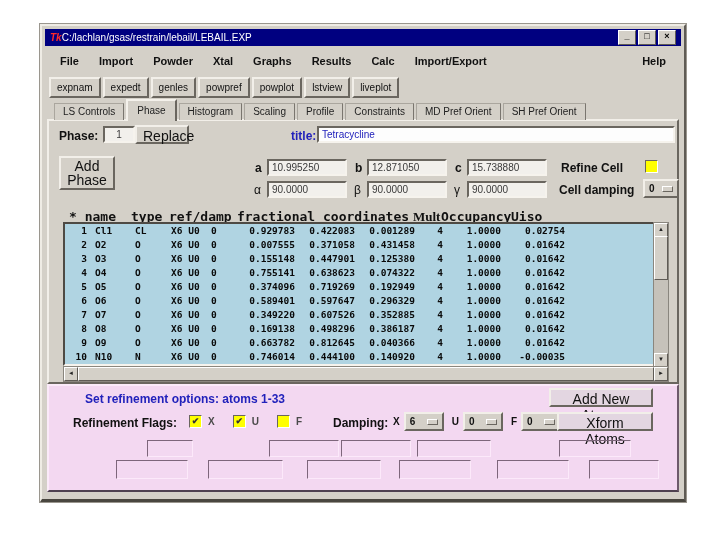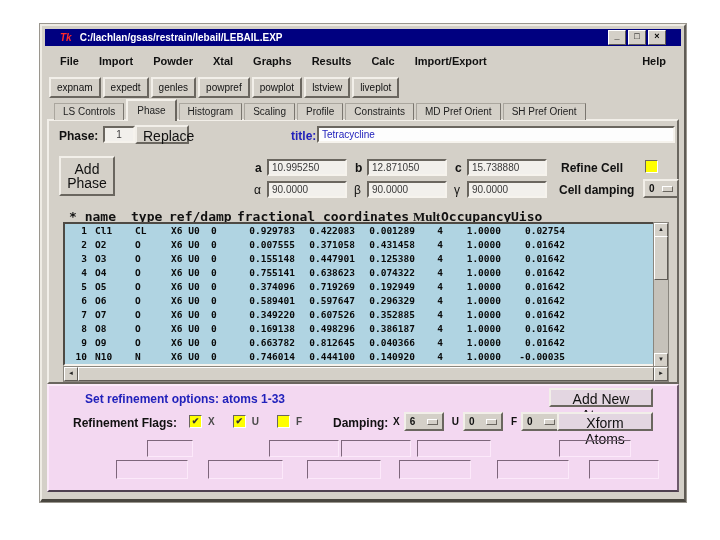--- a/index.html
+++ b/index.html
@@ -4,23 +4,23 @@
 <style>
   html,body{margin:0;padding:0;background:#fff;}
   .page{position:relative;width:720px;height:540px;background:#ffffff;overflow:hidden;
         font-family:"Liberation Sans",sans-serif;-webkit-font-smoothing:none;}
   
   .window{position:absolute;left:40px;top:24px;width:642px;height:473px;background:#d4d0c8;
           border-top:2px solid #efece5;border-left:2px solid #efece5;
           border-right:2px solid #5f5b55;border-bottom:3px solid #49463f;
           outline:1px solid #9a968e;}
   .titlebar{position:absolute;left:3px;top:3px;right:3px;height:17px;background:#000080;
-            display:flex;align-items:center;padding:0 15px;gap:8px;}
+            display:flex;align-items:center;padding:0 5px;gap:0;}
   .tk-icon{color:#ff2a2a;font-weight:bold;font-size:10px;font-style:italic;line-height:17px;}
-  .title-text{color:#ffffff;font-size:10px;font-weight:bold;flex:1;white-space:nowrap;overflow:hidden;}
+  .title-text{color:#ffffff;font-size:10px;font-weight:normal;flex:1;white-space:nowrap;overflow:hidden;}
   .win-btns{display:flex;gap:2px;}
   .win-btn{width:16px;height:13px;background:#d4d0c8;border-top:1px solid #fff;border-left:1px solid #fff;
            border-right:1px solid #5f5b55;border-bottom:1px solid #5f5b55;
            font-size:9px;line-height:10px;text-align:center;font-weight:bold;color:#000;cursor:default;}
   
   .menubar{position:absolute;left:4px;top:23px;right:4px;height:23px;display:flex;align-items:center;
            gap:20px;padding:0 14px;font-weight:bold;font-size:11px;color:#111;}
   .menu-item{white-space:nowrap;}
   .menu-help{margin-left:auto;}
   
@@ -157,21 +157,21 @@
       </div>
 
     <div class="content">
 
       <span class="lbl" style="left:10px;top:8px;">Phase:</span>
       <span class="entry" style="left:54px;top:5px;width:22px;text-align:center;">1</span>
       <button class="btn" style="left:86px;top:4px;width:54px;height:19px;">Replace</button>
       <span class="lbl lbl-blue" style="left:242px;top:8px;">title:</span>
       <span class="entry white" style="left:268px;top:5px;width:348px;color:#2222bb;">Tetracycline</span>
 
-      <button class="btn" style="left:10px;top:35px;width:56px;height:40px;line-height:14px;"><span>Add</span><br><span>Phase</span></button>
+      <button class="btn" style="left:10px;top:35px;width:56px;height:34px;line-height:14px;"><span>Add</span><br><span>Phase</span></button>
 
       <span class="lbl" style="left:206px;top:40px;">a</span>
       <span class="entry" style="left:218px;top:38px;width:70px;">10.995250</span>
       <span class="lbl" style="left:306px;top:40px;">b</span>
       <span class="entry" style="left:318px;top:38px;width:70px;">12.871050</span>
       <span class="lbl" style="left:406px;top:40px;">c</span>
       <span class="entry" style="left:418px;top:38px;width:70px;">15.738880</span>
       <span class="lbl" style="left:512px;top:40px;">Refine Cell</span>
       <span class="checkbox" style="left:596px;top:39px;"></span>
 

